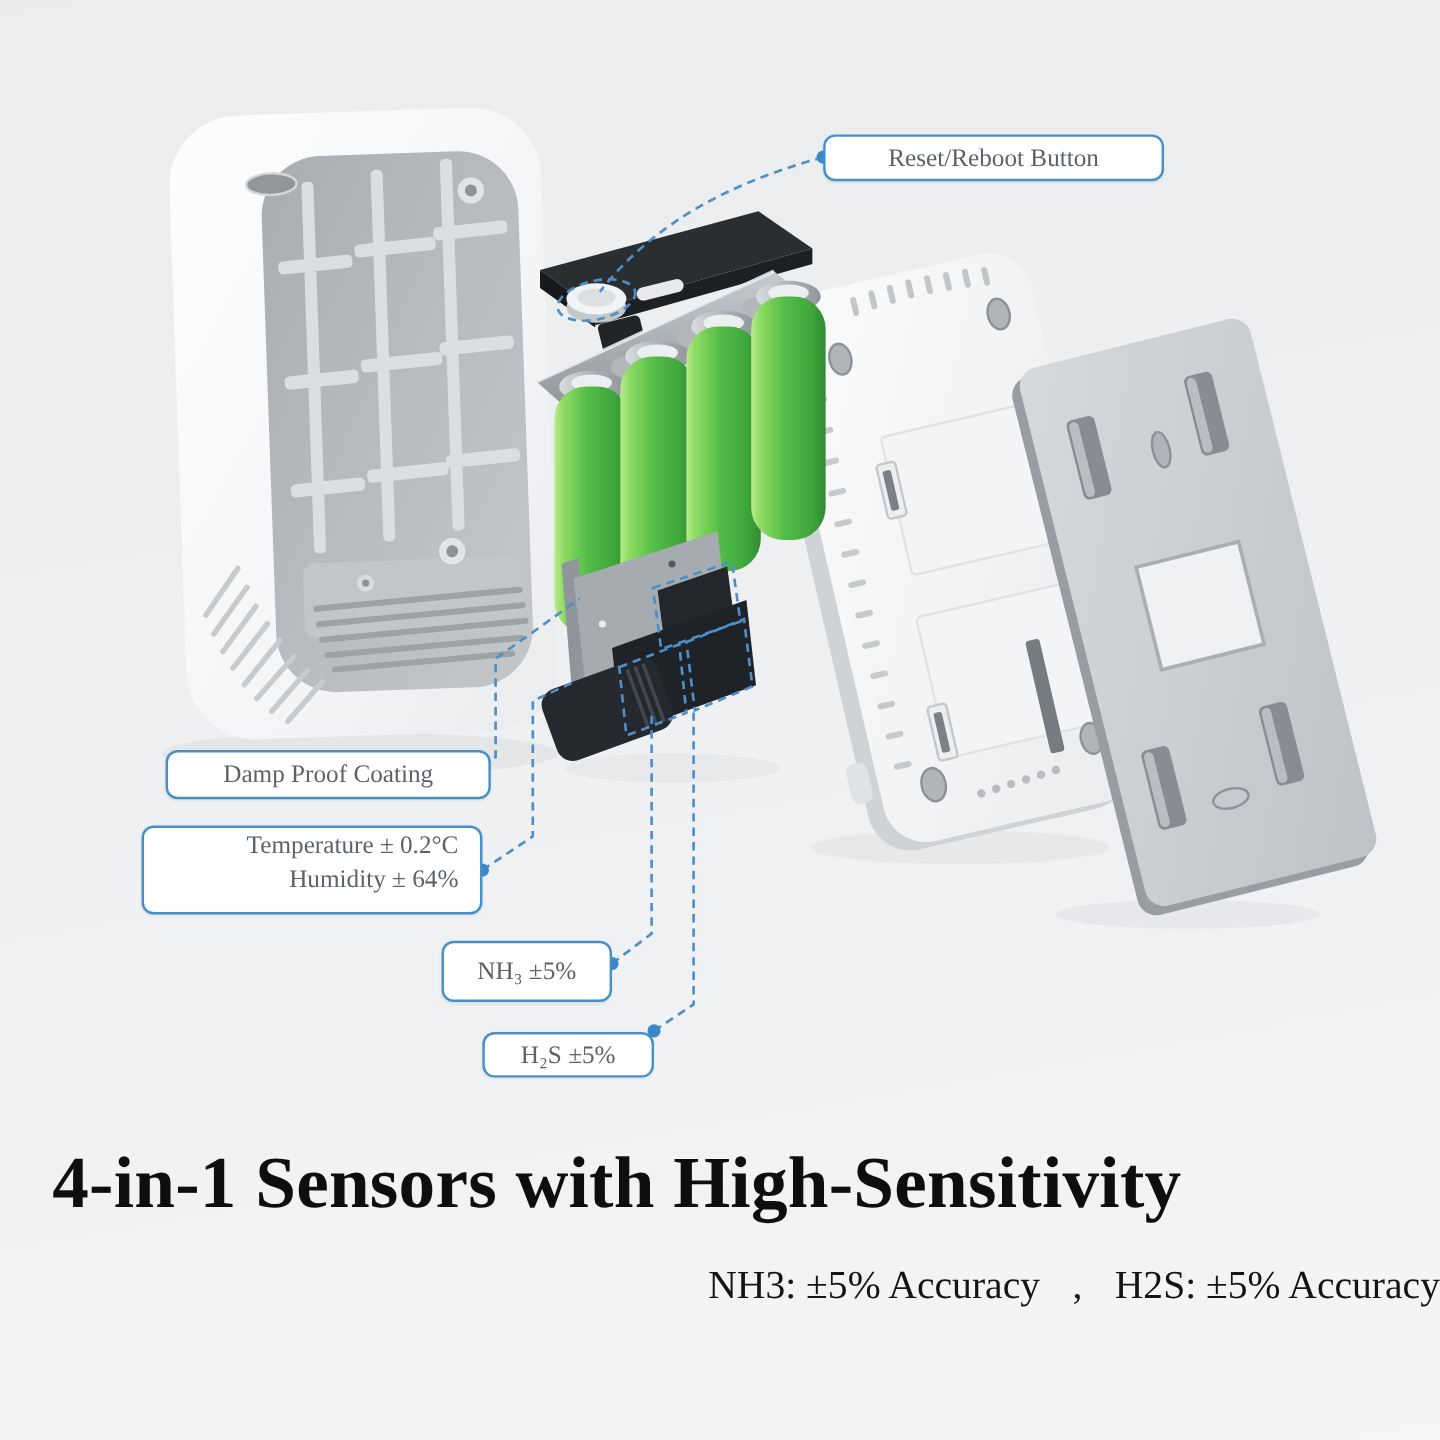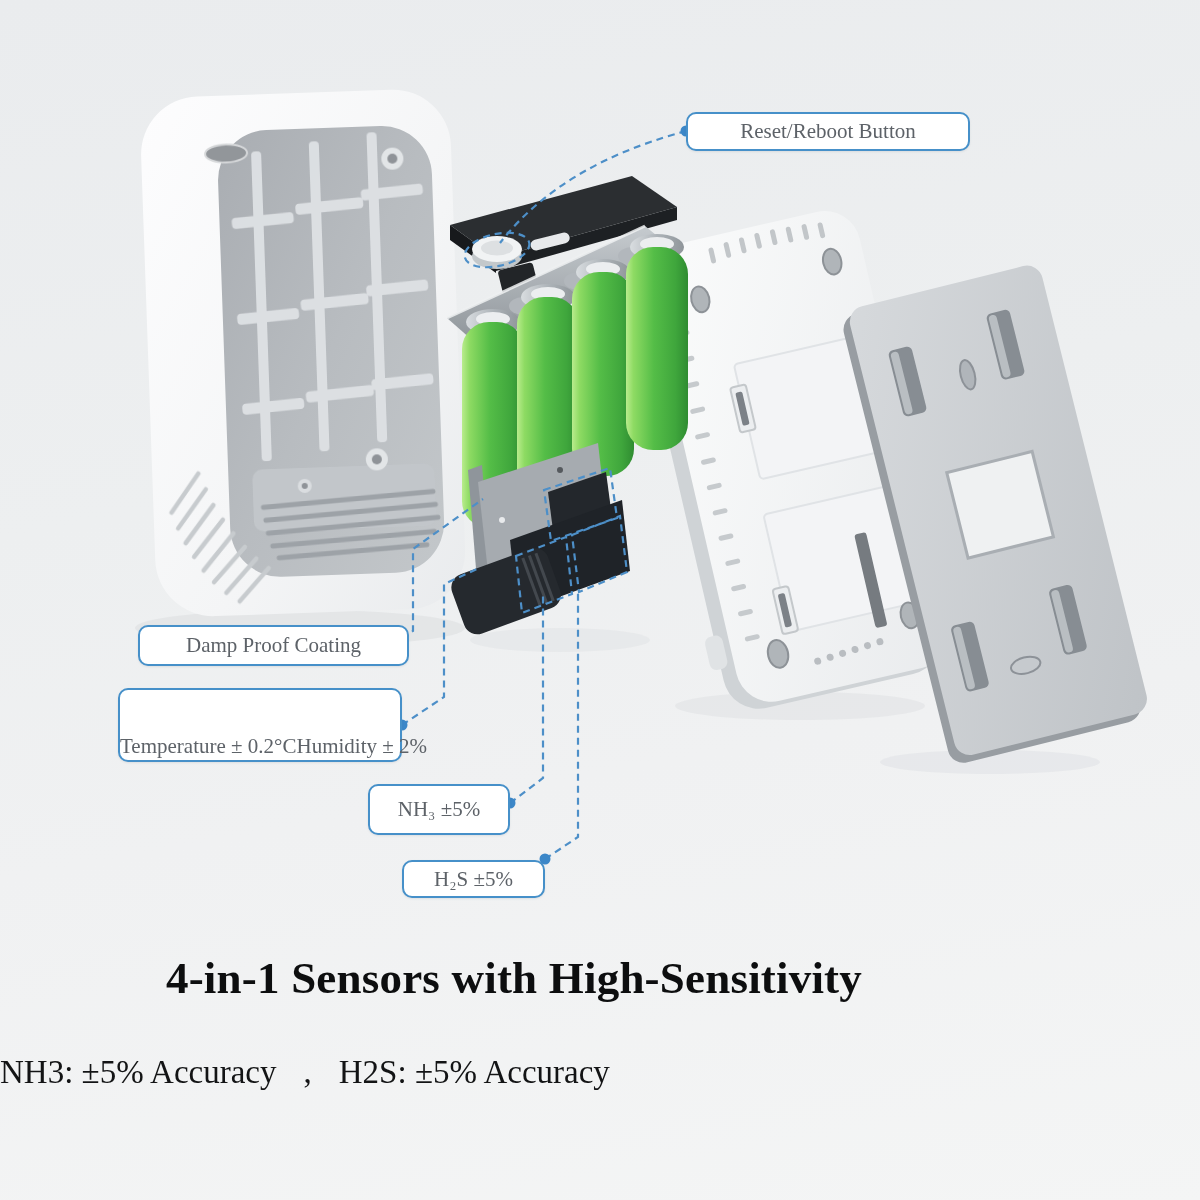--- a/index.html
+++ b/index.html
@@ -9,33 +9,33 @@
     font-family:Liberation Serif, serif;
     padding-left:43px;
   }
   .scene{position:absolute;left:0;top:0;width:1200px;height:1200px;}
   .callout{
     position:absolute;background:#ffffff;border:2.5px solid #4690c9;border-radius:10px;
     color:#5d6268;font-size:21px;display:flex;align-items:center;justify-content:center;
     box-sizing:border-box;box-shadow:0 1px 2px rgba(120,130,140,.15);
     white-space:nowrap;
   }
-  .callout.multiline{flex-direction:row;align-items:flex-end;justify-content:flex-start;
+  .callout.multiline{flex-direction:column;align-items:flex-end;justify-content:flex-start;
     padding-right:18px;line-height:28px;}
   #callout-reset{left:686px;top:112px;width:284px;height:39px;}
   #callout-damp{left:138px;top:625px;width:271px;height:41px;}
   #callout-temp{left:118px;top:688px;width:284px;height:74px;}
   #callout-nh3{left:368px;top:784px;width:142px;height:51px;}
   #callout-h2s{left:402px;top:841px;width:143px;height:38px;margin-top:19px;}
   .footer-title{
     position:absolute;left:0;top:952px;width:1028px;text-align:center;
-    font-size:45px;font-weight:700;color:#0d0e0f;letter-spacing:.2px;
+    font-size:61px;font-weight:700;color:#0d0e0f;letter-spacing:.2px;
   }
   .footer-sub{
-    position:absolute;left:0;top:1054px;width:1200px;text-align:left;
+    position:absolute;left:0;top:1054px;width:1200px;text-align:right;
     font-size:33px;font-weight:400;color:#131415;
   }
   .footer-sub .comma{display:inline-block;margin:0 27px;}
 </style>
 </head>
 <body>
 
 <div class="stage">
 
   <svg class="scene" viewBox="0 0 1200 1200" aria-hidden="true">
@@ -308,21 +308,21 @@
   </svg>
 
   <div class="callout" id="callout-reset">
     <span>Reset/Reboot Button</span>
   </div>
   <div class="callout" id="callout-damp">
     <span>Damp Proof Coating</span>
   </div>
   <div class="callout multiline" id="callout-temp">
     <span>Temperature ± 0.2°C</span>
-    <span>Humidity ± 2%</span>
+    <span>Humidity ± 64%</span>
   </div>
   <div class="callout" id="callout-nh3">
     <span>NH₃ ±5%</span>
   </div>
   <div class="callout" id="callout-h2s">
     <span>H₂S ±5%</span>
   </div>
 
   <div class="footer-title">4-in-1 Sensors with High-Sensitivity</div>
   <div class="footer-sub">

